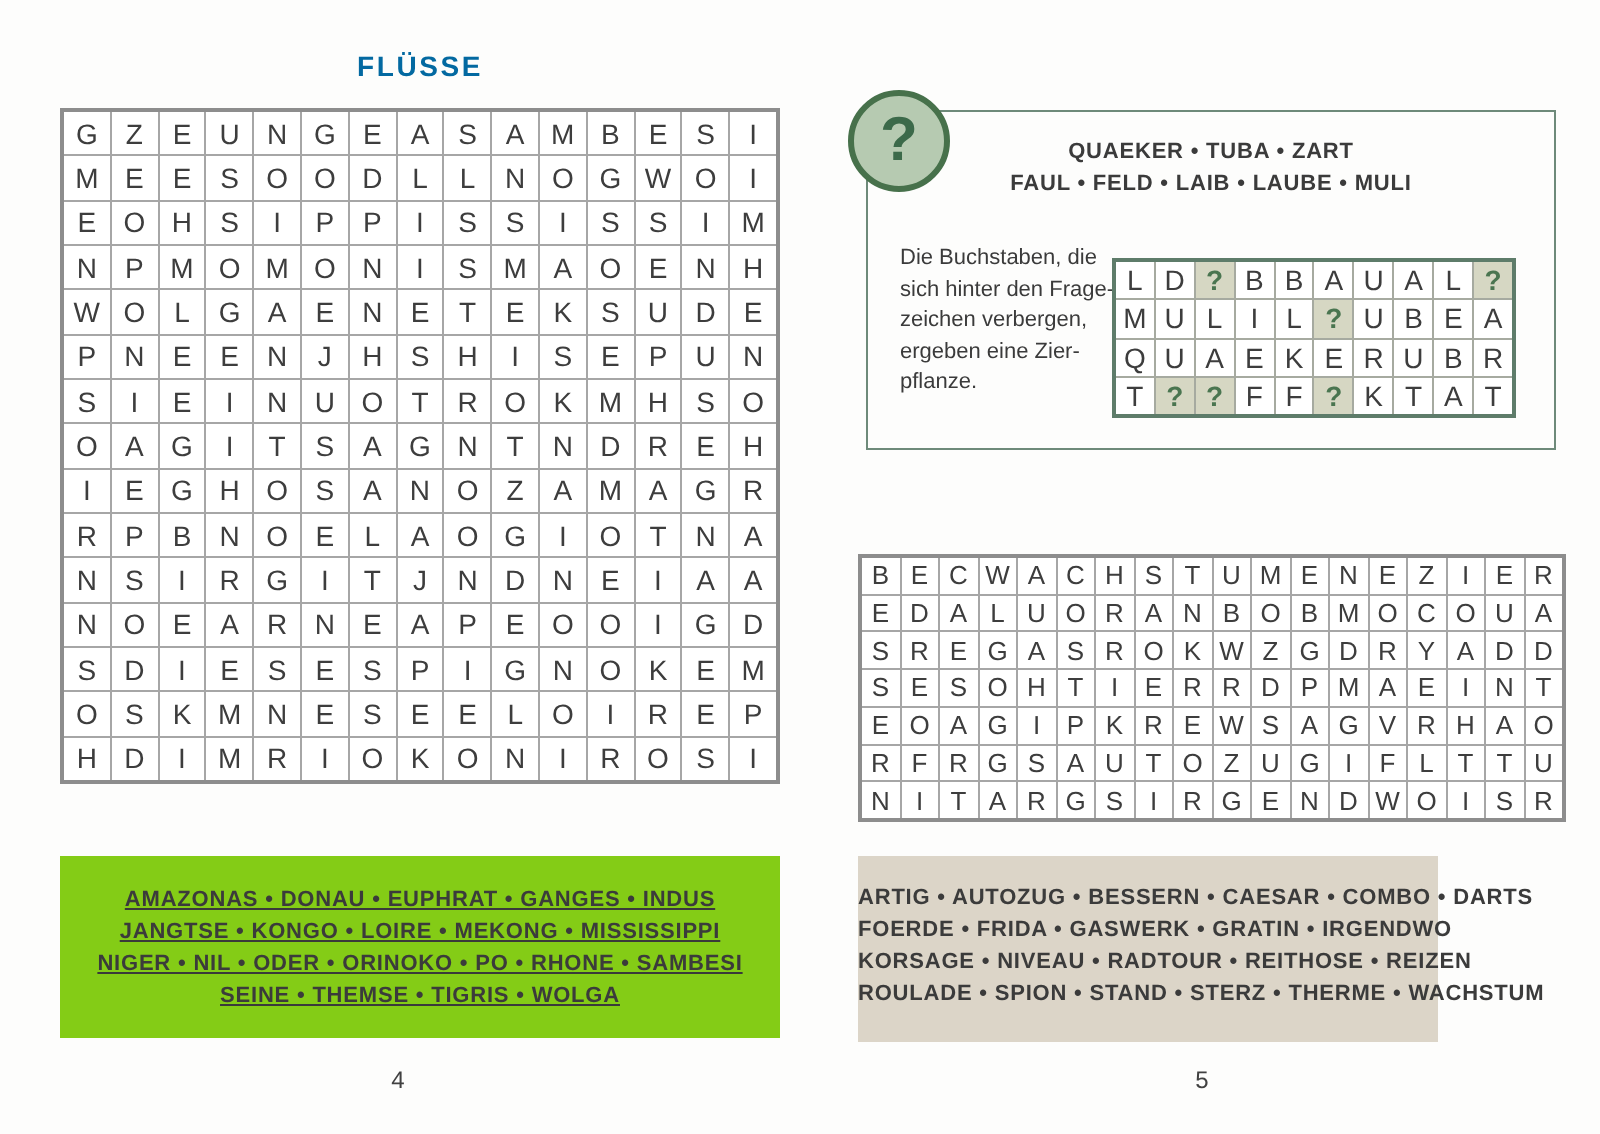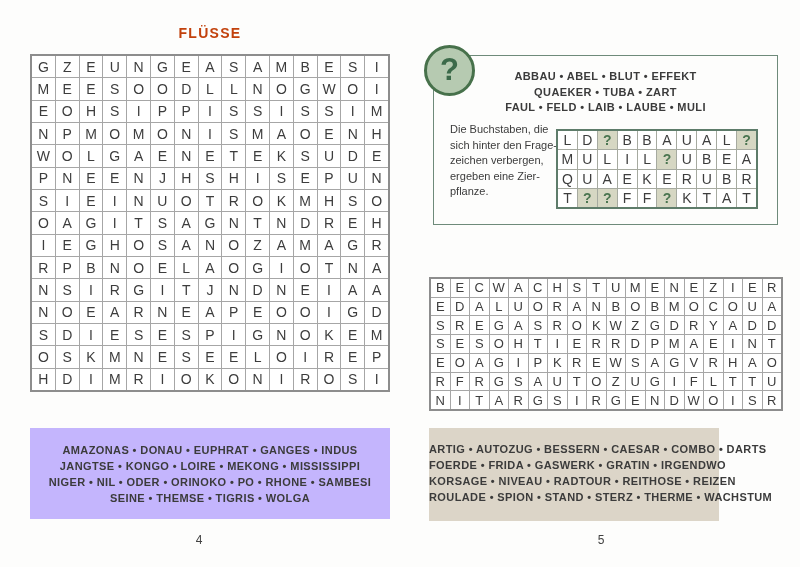--- a/index.html
+++ b/index.html
@@ -5,21 +5,21 @@
   * { margin:0; padding:0; box-sizing:border-box; }
   html,body { background:#ffffff; }
   body { font-family:"Liberation Sans", sans-serif; }
   #canvas {
     position:relative; width:800px; height:567px; background:#fdfdfc;
     overflow:hidden; color:#3a3a3a;
   }
   .abs { position:absolute; }
   .page-title {
     font-size:14px; font-weight:bold; letter-spacing:1.3px;
-    color:#c2410c; text-align:center;
+    color:#0369a1; text-align:center;
   }
   
   .lgrid {
     display:grid; gap:1px; background:#a6a6a6;
     border:2px solid #8d8d8d;
   }
   .lgrid .cell {
     background:#ffffff; display:flex; align-items:center; justify-content:center;
     color:#3d3d3d; line-height:1;
   }
@@ -37,21 +37,21 @@
   }
   .wordlist-line {
     text-align:center; font-size:11px; font-weight:bold;
     letter-spacing:0.4px; color:#3b3b3b; line-height:16px; white-space:nowrap;
   }
   .solver-words .wordlist-line { line-height:15.5px; }
   .instruction {
     font-size:11px; color:#3b3b3b; line-height:15.6px; white-space:pre-line;
   }
   .wordbox { text-align:center; }
-  .wordbox-lavender { background:#c4b5fd; }
+  .wordbox-lavender { background:#84cc16;text-decoration:underline; }
   .wordbox-beige { background:#dcd5c8; }
   .pagenum { font-size:12px; color:#414141; text-align:center; }
 </style>
 </head>
 <body>
 
 <div id="canvas">
 
   <div class="abs page-title" style="left:30px; top:25px; width:360px;">FLÜSSE</div>
 
@@ -289,21 +289,20 @@
     <div class="wordlist-line">NIGER • NIL • ODER • ORINOKO • PO • RHONE • SAMBESI</div>
     <div class="wordlist-line">SEINE • THEMSE • TIGRIS • WOLGA</div>
   </div>
 
   <div class="abs pagenum" style="left:169px; top:533px; width:60px;">4</div>
 
 
   <div class="abs solver-box" style="left:433px; top:55px; width:345px; height:170px;">
 
     <div class="abs solver-words" style="left:0; top:13px; width:100%;">
-      <div class="wordlist-line">ABBAU • ABEL • BLUT • EFFEKT</div>
       <div class="wordlist-line">QUAEKER • TUBA • ZART</div>
       <div class="wordlist-line">FAUL • FELD • LAIB • LAUBE • MULI</div>
     </div>
 
     <div class="abs instruction" style="left:16px; top:66px; width:118px;">Die Buchstaben, die
 sich hinter den Frage-
 zeichen verbergen,
 ergeben eine Zier-
 pflanze.</div>
 

